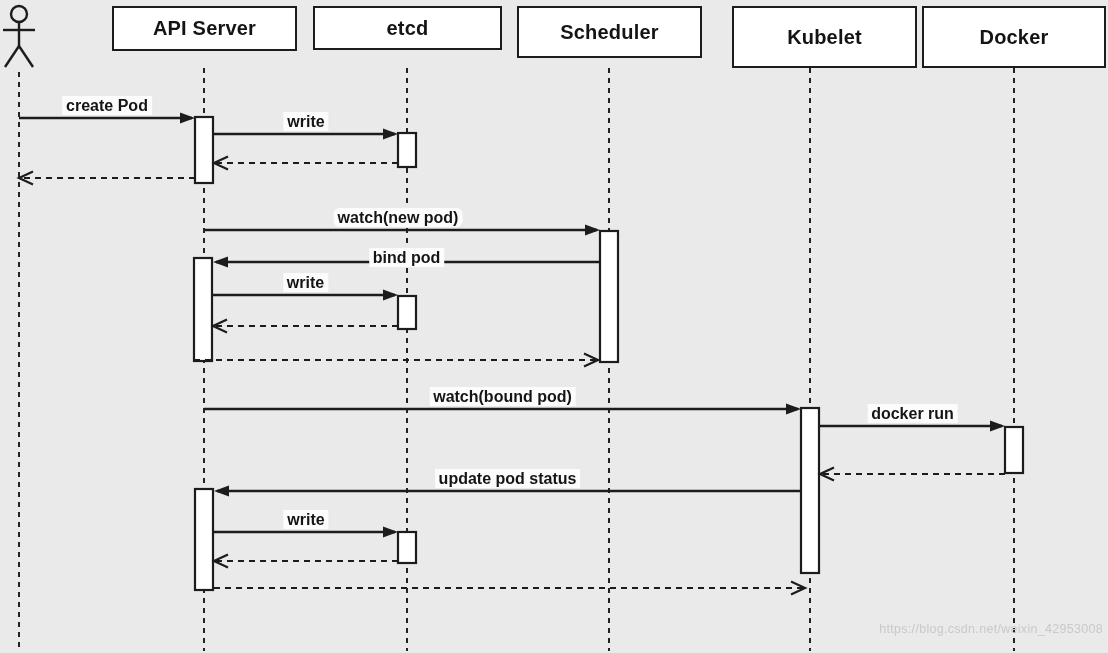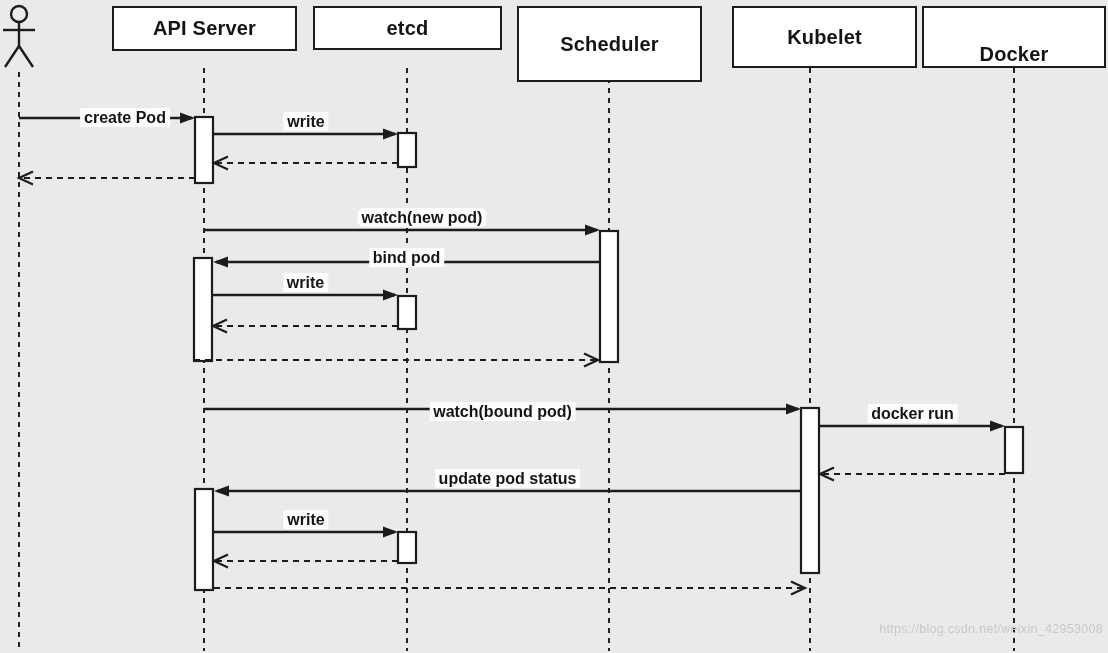--- a/index.html
+++ b/index.html
@@ -128,35 +128,35 @@
         <polyline points="792,582 805,588 792,594" class="ohead"></polyline>
       </g>
     </svg>
   <div id="boxes" class="layer">
       <div class="pbox" style="left: 112px; top: 6px; width: 185px; height: 45px; text-align: right;">
         <span>API Server</span>
       </div>
       <div class="pbox" style="left: 313px; top: 6px; width: 189px; height: 44px;">
         <span>etcd</span>
       </div>
-      <div class="pbox" style="left: 517px; top: 6px; width: 185px; height: 76px;">
+      <div class="pbox" style="left: 517px; top: 6px; width: 185px; height: 52px;">
         <span>Scheduler</span>
       </div>
       <div class="pbox" style="left: 718px; top: 6px; width: 185px; height: 62px; margin-left: 14px;">
         <span>Kubelet</span>
       </div>
-      <div class="pbox" style="left: 922px; top: 6px; width: 184px; height: 62px; align-items: flex-end;">
+      <div class="pbox" style="left: 922px; top: 6px; width: 184px; height: 62px;">
         <span>Docker</span>
       </div>
     </div>
   <div id="labels" class="layer">
-      <div class="msg-label" style="left: 107px; top: 108px; margin-left: 18px;">create Pod</div>
+      <div class="msg-label" style="left: 107px; top: 96px;">create Pod</div>
       <div class="msg-label" style="left: 306px; top: 112px;">write</div>
-      <div class="msg-label" style="left: 422px; top: 208px; border-radius: 6px;">watch(new pod)</div>
+      <div class="msg-label" style="left: 398px; top: 208px; border-radius: 6px;">watch(new pod)</div>
       <div class="msg-label" style="left: 406.5px; top: 248px;">bind pod</div>
       <div class="msg-label" style="left: 305.5px; top: 273px;">write</div>
-      <div class="msg-label" style="left: 502.5px; top: 402px;">watch(bound pod)</div>
+      <div class="msg-label" style="left: 502.5px; top: 387px;">watch(bound pod)</div>
       <div class="msg-label" style="left: 912.5px; top: 404px;">docker run</div>
       <div class="msg-label" style="left: 507.5px; top: 469px;">update pod status</div>
       <div class="msg-label" style="left: 306px; top: 510px;">write</div>
     </div>
   <div class="watermark">https://blog.csdn.net/weixin_42953008</div>
 </div>
 
 </body></html>

